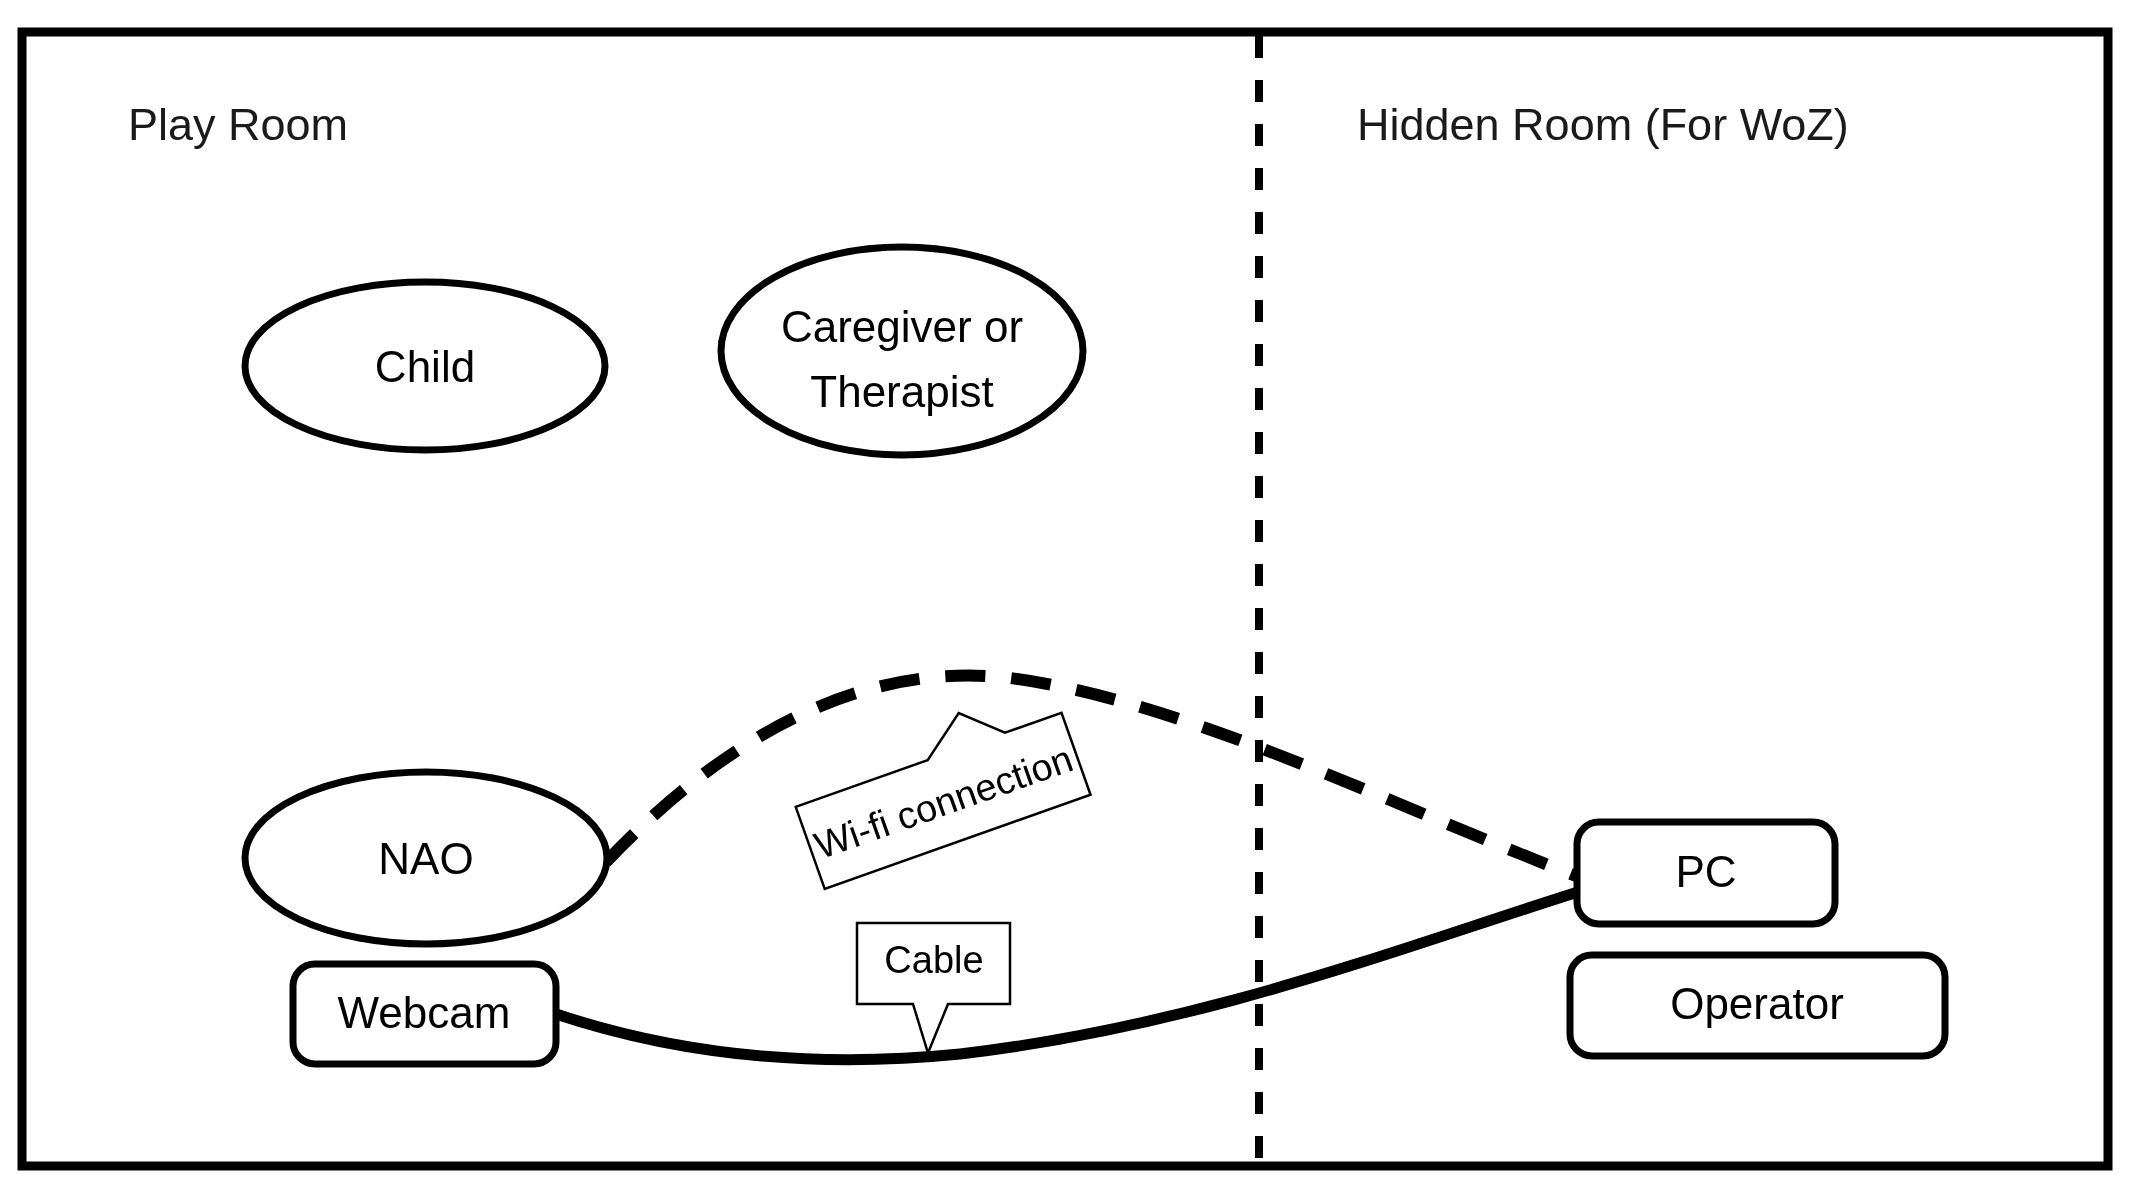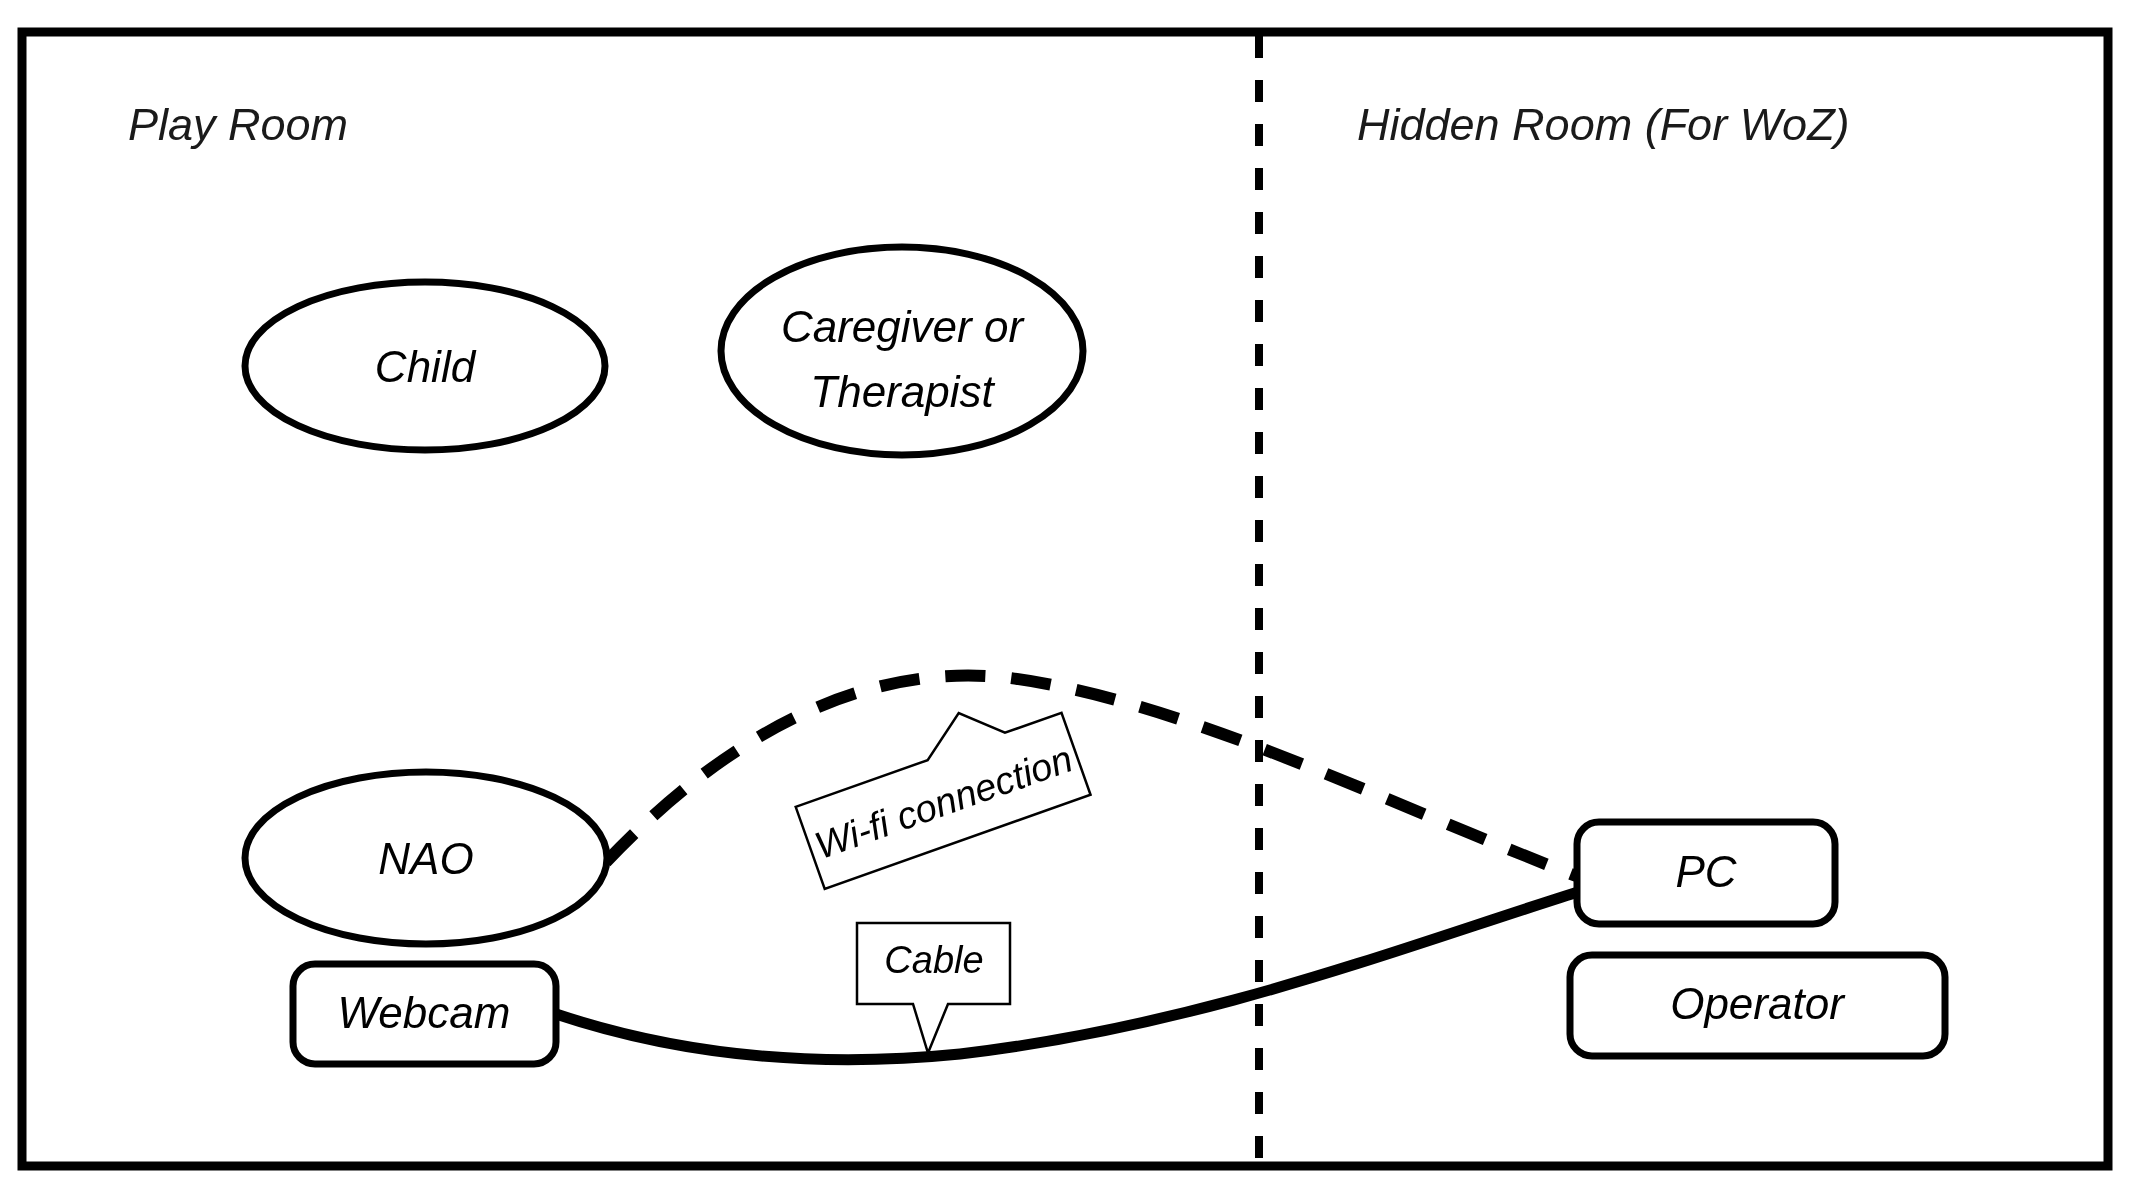--- a/index.html
+++ b/index.html
@@ -11,21 +11,20 @@
     width: 2148px;
     height: 1202px;
     font-family: "Liberation Sans", sans-serif;
     overflow: hidden;
   }
   #stage {
     position: relative;
     width: 2148px;
     height: 1202px;
     background: #ffffff;
-    font-style: italic;
   }
   #diagram {
     display: block;
     width: 2148px;
     height: 1202px;
   }
   .node-label {
     font-family: "Liberation Sans", sans-serif;
     fill: #000000;
     text-anchor: middle;

